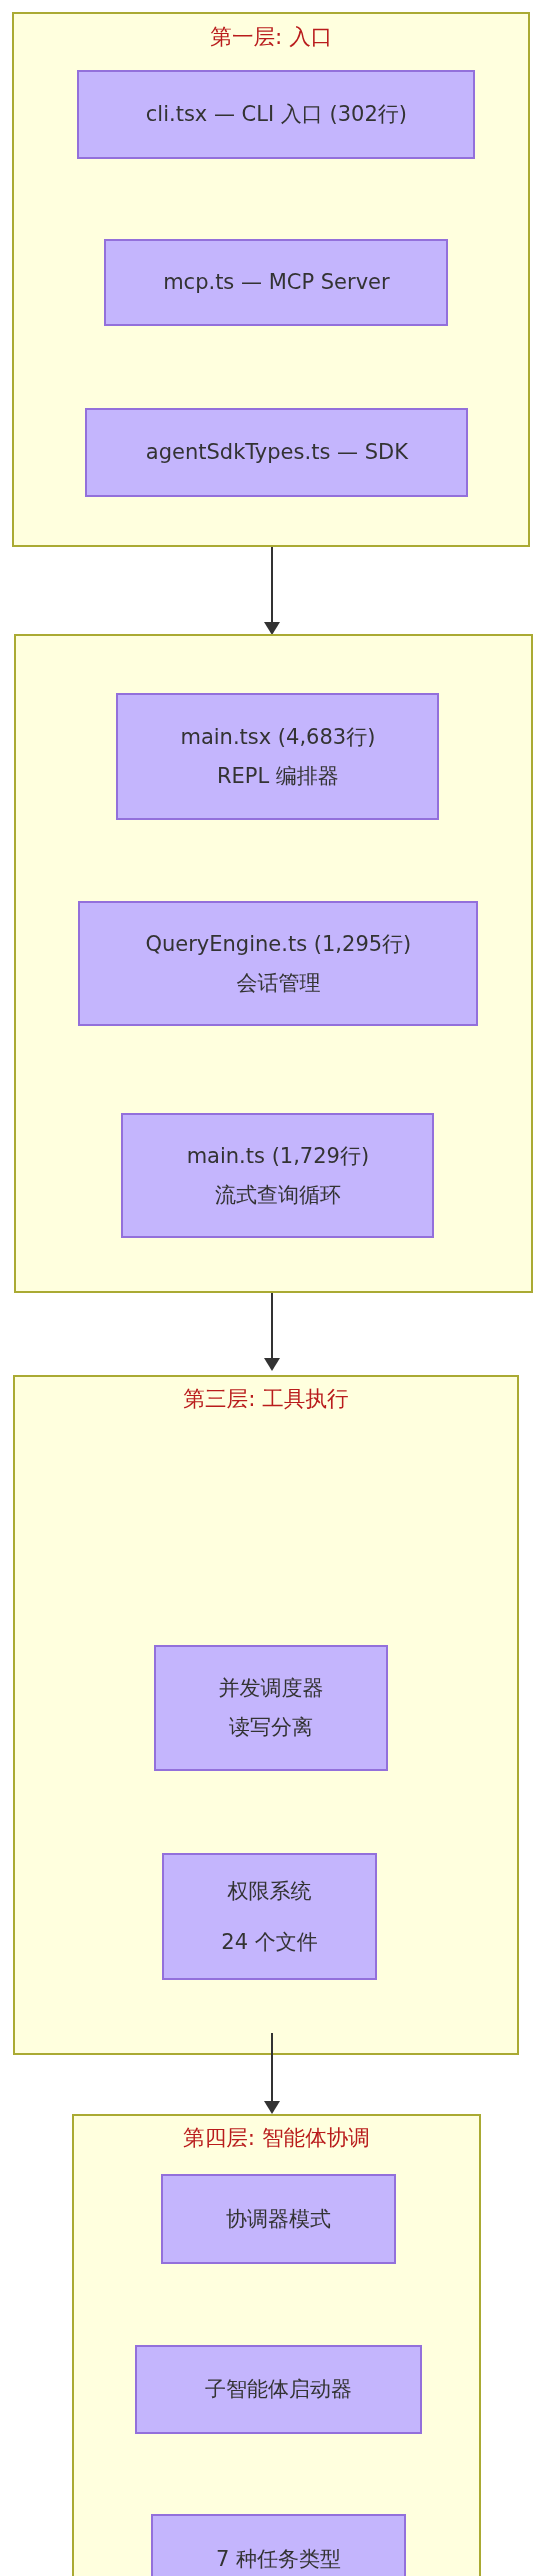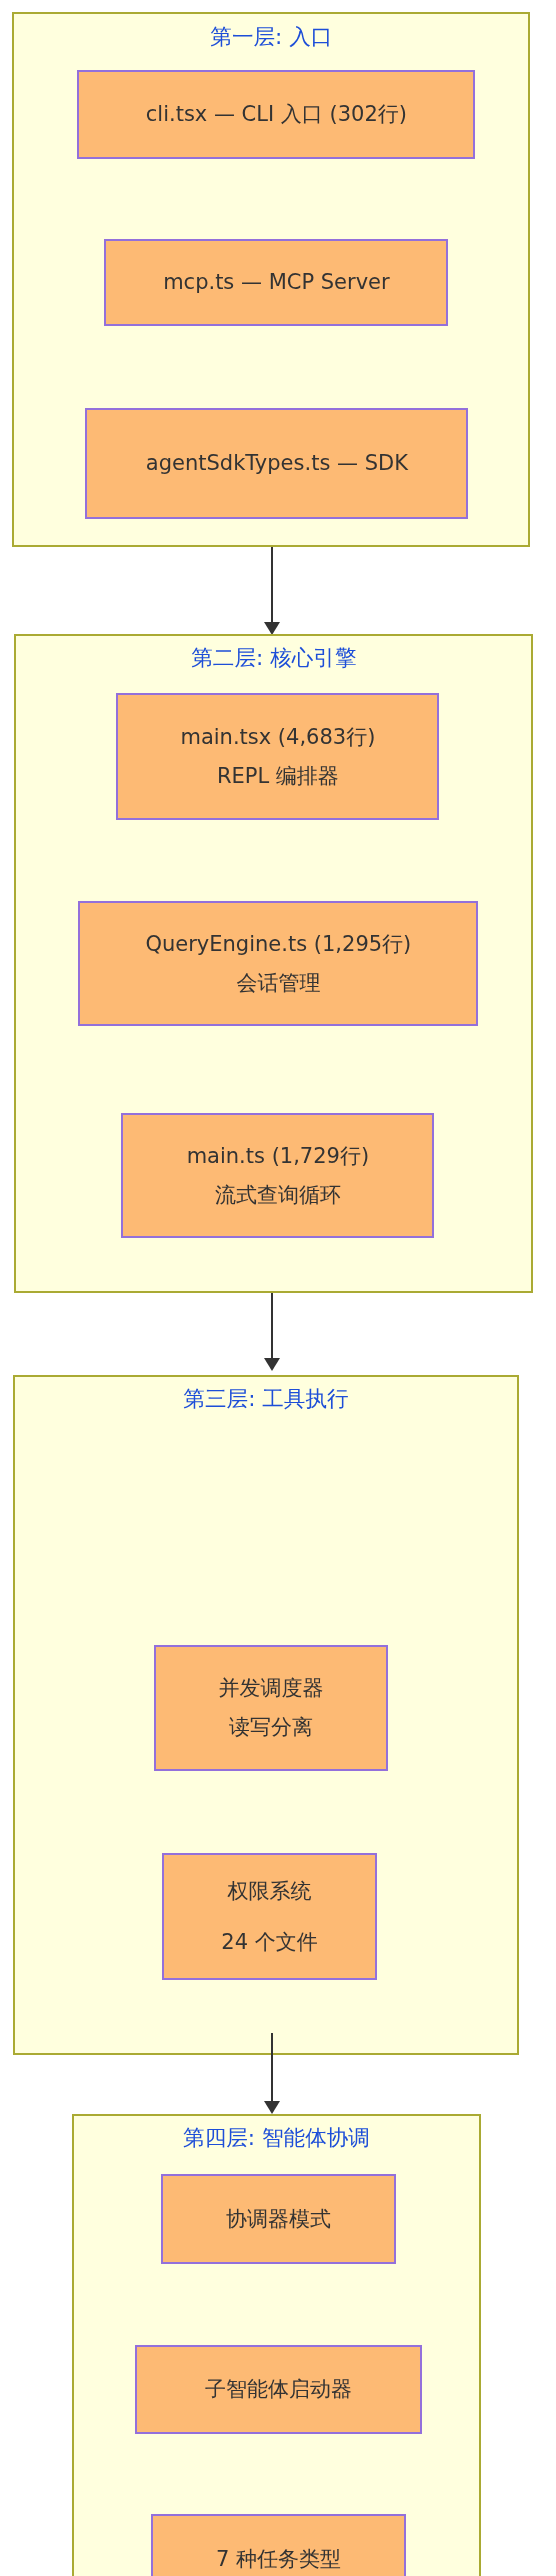--- a/index.html
+++ b/index.html
@@ -18,26 +18,26 @@
     border: 2.6px solid #aaaa33;
   }
   .cluster-title {
     position: absolute;
     top: 9.3px;
     left: 0;
     right: 0;
     text-align: center;
     font-size: 21.6px;
     line-height: 1.25;
-    color: #1d4ed8;
+    color: #b91c1c;
     white-space: nowrap;
   }
   .node {
     position: absolute;
-    background: #fdba74;
+    background: #c4b5fd;
     border: 2.1px solid #9370db;
     display: flex;
     flex-direction: column;
     align-items: center;
     justify-content: center;
     text-align: center;
     font-size: 21px;
     line-height: 1.85;
     color: #333333;
   }
@@ -71,32 +71,31 @@
 <div class="canvas">
 
   <div class="cluster" style="left:12.4px; top:12.4px; width:518px; height:535px;">
     <div class="cluster-title">第一层: 入口</div>
     <div class="node" style="left:63px; top:56px; width:398px; height:89px;">
       <span class="node-line">cli.tsx — CLI 入口 (302行)</span>
     </div>
     <div class="node" style="left:90px; top:225px; width:344px; height:87px;">
       <span class="node-line">mcp.ts — MCP Server</span>
     </div>
-    <div class="node" style="left:71px; top:394px; width:383px; height:111px;">
+    <div class="node" style="left:71px; top:394px; width:383px; height:89px;">
       <span class="node-line">agentSdkTypes.ts — SDK</span>
     </div>
   </div>
 
   <div class="arrow" style="left:264px; top:547px; height:88px;">
     <div class="arrow-line"></div>
     <div class="arrow-head"></div>
   </div>
 
   <div class="cluster" style="left:14.4px; top:634px; width:519px; height:659px;">
-    <div class="cluster-title">第二层: 核心引擎</div>
     <div class="node" style="left:100px; top:57px; width:323px; height:127px;">
       <span class="node-line">main.tsx (4,683行)</span>
       <span class="node-line">REPL 编排器</span>
     </div>
     <div class="node" style="left:62px; top:265px; width:400px; height:125px;">
       <span class="node-line">QueryEngine.ts (1,295行)</span>
       <span class="node-line">会话管理</span>
     </div>
     <div class="node" style="left:105px; top:477px; width:313px; height:125px;">
       <span class="node-line">main.ts (1,729行)</span>

